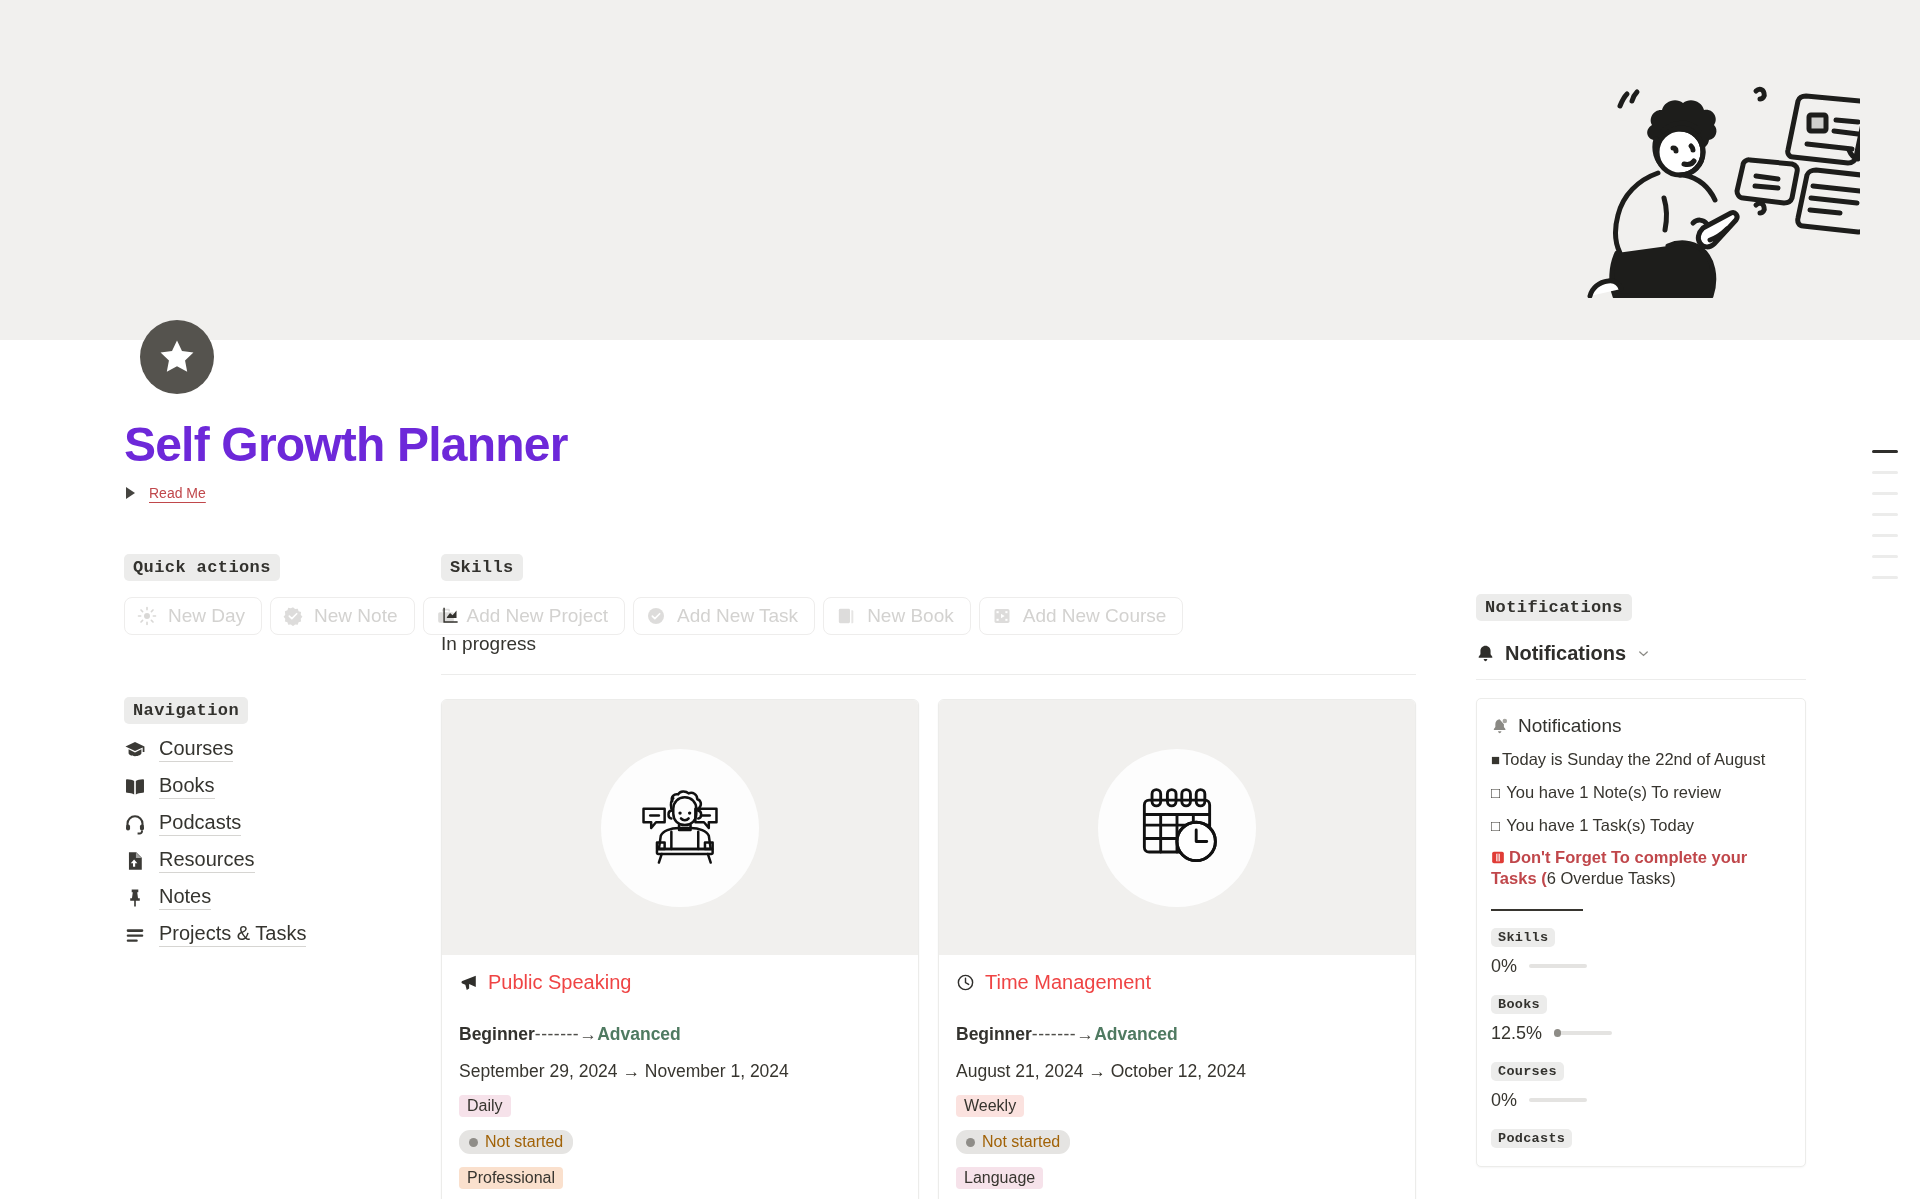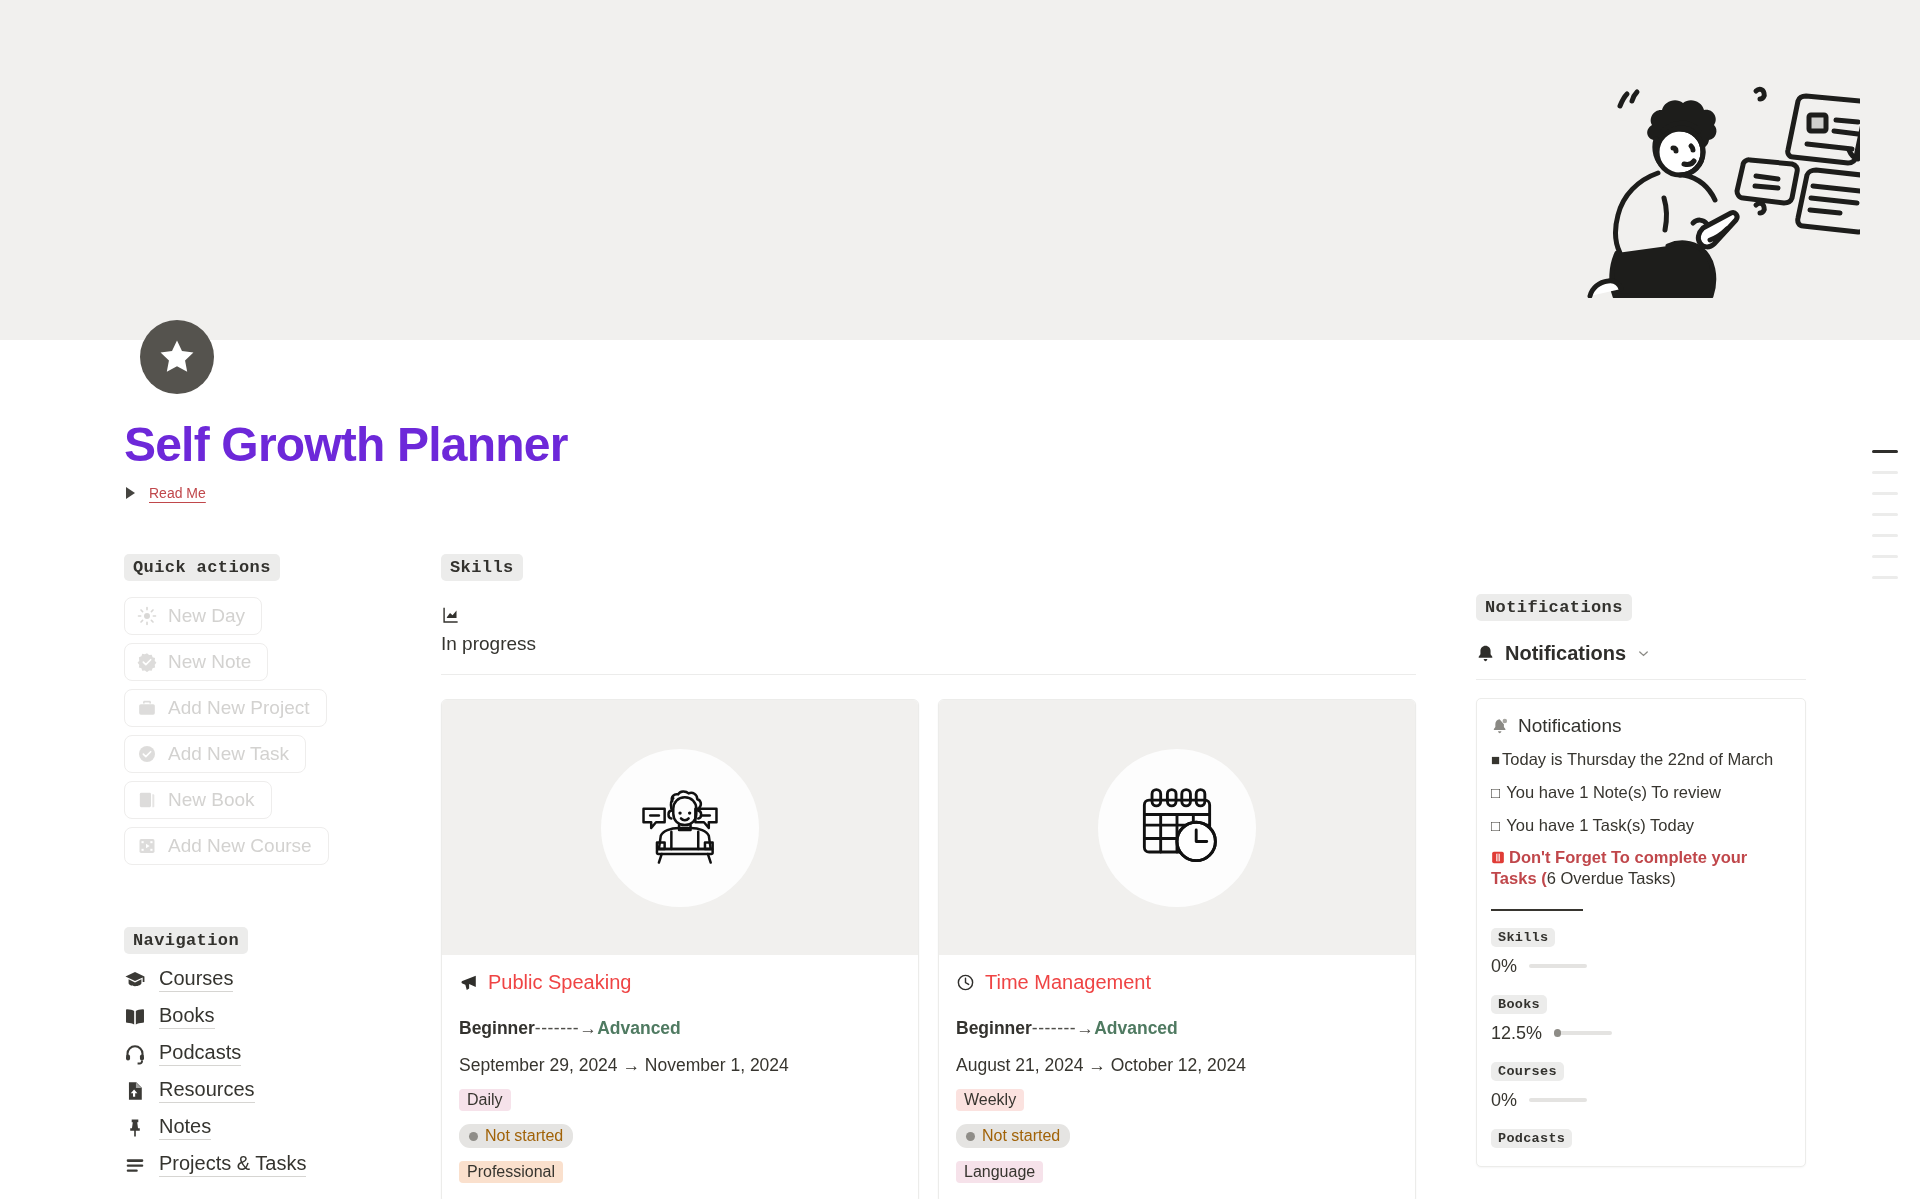--- a/index.html
+++ b/index.html
@@ -60,21 +60,21 @@
     font-family: "Liberation Mono", monospace;
     font-weight: bold; font-size: 17px;
     background: #ececeb; color: #33322e;
     border-radius: 5px; padding: 4px 9px;
     letter-spacing: 0.4px;
   }
   .chip.sm { font-size: 13.5px; padding: 2px 7px; letter-spacing: 0.3px; }
 
   
   .left-col { position: absolute; left: 124px; top: 554px; width: 300px; }
-  .qa-list { margin-top: 16px; display: flex; flex-direction: column; gap: 8px; align-items: flex-start; }
+  .qa-list { margin-top: 16px; display: flex; flex-direction: row; gap: 8px; align-items: flex-start; }
   .qa-btn {
     display: inline-flex; align-items: center; gap: 11px;
     border: 1px solid #eeedec; border-radius: 8px;
     padding: 7px 16px 7px 12px;
     color: #d3d2d0; font-size: 19px;
     background: #fff; white-space: nowrap;
   }
   .qa-ico { width: 20px; height: 20px; flex: none; opacity: .85; }
 
   .nav-head { margin-top: 62px; }
@@ -103,21 +103,21 @@
     height: 255px; background: #f1f0ee;
     display: flex; align-items: center; justify-content: center;
   }
   .card-cover .disc {
     width: 158px; height: 158px; border-radius: 50%; background: #fdfdfd;
     display: flex; align-items: center; justify-content: center;
   }
   .card-body { padding: 16px 17px 20px 17px; }
   .card-title { display: flex; align-items: center; gap: 10px; font-size: 20px; color: #ef4444; }
   .card-ico { width: 19px; height: 19px; flex: none; }
-  .level { margin-top: 24px; font-size: 17.5px; }
+  .level { margin-top: 30px; font-size: 17.5px; }
   .level b { font-weight: bold; color: #33322e; }
   .level .dash { color: #4f4e4a; letter-spacing: .5px; }
   .level .adv { color: #4f7a61; font-weight: bold; }
   .dates { margin-top: 16px; font-size: 17.5px; color: #37352f; }
   .tagrow { margin-top: 13px; }
   .tag {
     display: inline-block; font-size: 16px;
     border-radius: 4px; padding: 2px 8px;
   }
   .pill {
@@ -465,21 +465,21 @@
     <div class="notif-card">
       <div class="notif-card-title">
         <svg width="18" height="18" viewBox="0 0 24 24" fill="#8a8984">
             <path d="M11.4 3.1c-3.2.3-5.6 3-5.6 6.2v4l-2 2.6v1.3h15.4V15.9l-2-2.6V9.8"></path>
             <circle cx="18.4" cy="5.4" r="3" fill="#a6a5a0"></circle>
             <path d="M9.3 19c.3 1.5 1.3 2.5 2.3 2.5s2-1 2.3-2.5z"></path>
           </svg>
         <span>Notifications</span>
       </div>
 
-      <div class="notif-line"><span class="box">■</span><span>Today is Thursday the 22nd of March</span></div>
+      <div class="notif-line"><span class="box">■</span><span>Today is Sunday the 22nd of August</span></div>
       <div class="notif-line"><span class="box">□</span> <span>You have 1 Note(s) To review</span></div>
       <div class="notif-line"><span class="box">□</span> <span>You have 1 Task(s) Today</span></div>
 
       <div class="notif-line alert">
         <svg class="warn-ico" width="14" height="15" viewBox="0 0 24 24">
             <rect x="2" y="2" width="20" height="20" rx="3" fill="#e03c36"></rect>
             <path d="M8.6 5.6h6.8v12.8H8.6z" fill="#fff"></path>
             <path d="M10.6 5.6v12.8M13.4 5.6v12.8" stroke="#e03c36" stroke-width="1.4"></path>
           </svg><span>Don't Forget To complete your Tasks (</span><span class="tail">6 Overdue Tasks)</span>
       </div>

